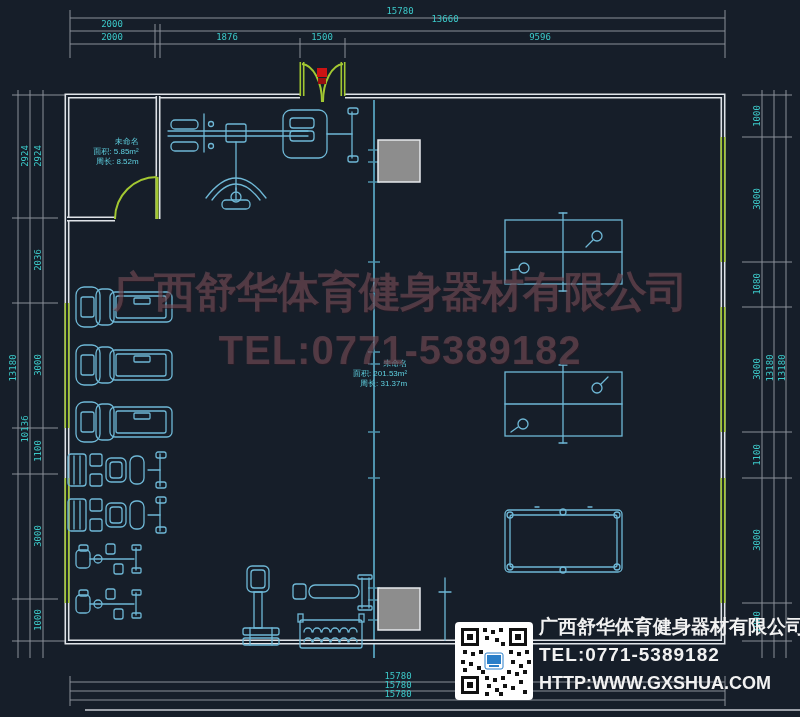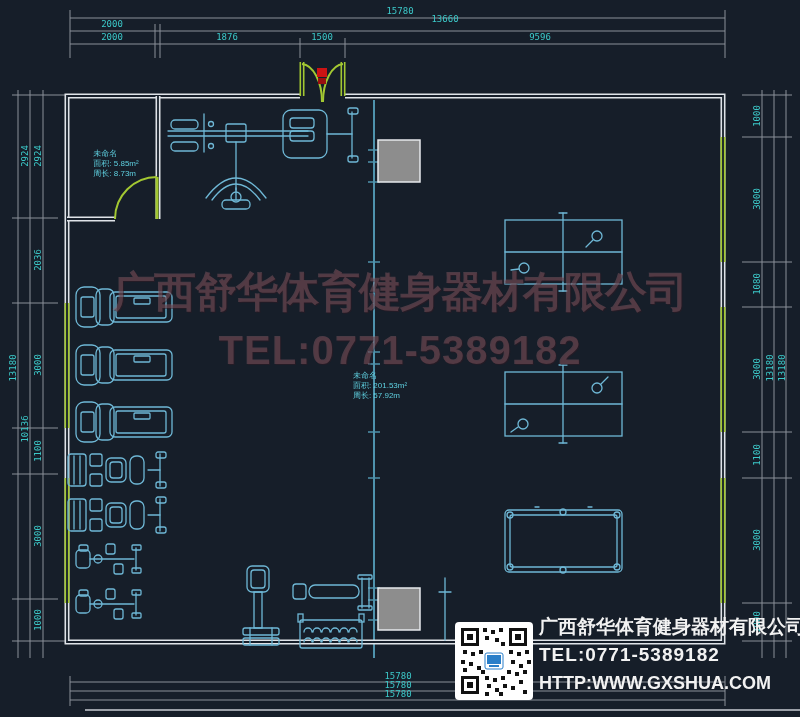--- a/index.html
+++ b/index.html
@@ -3,22 +3,22 @@
 <meta charset="utf-8">
 <style>
   html,body{margin:0;padding:0;background:#10171f;}
   .sheet{position:relative;width:800px;height:717px;background:#161e29;overflow:hidden;
          font-family:"Liberation Sans",sans-serif;}
   svg{position:absolute;left:0;top:0;}
   .dimtxt{position:absolute;color:#3cc9c9;font-family:"DejaVu Sans Mono",monospace;
           font-size:9px;white-space:nowrap;pointer-events:none;}
   .hdim{transform:translate(-50%,-100%);}
   .vdim{transform:translate(-50%,-50%) rotate(-90deg);}
-  .roomlabel{position:absolute;transform:translate(-50%,-50%);text-align:left;
-             color:#5ecfdf;font-size:8px;line-height:10px;white-space:nowrap;pointer-events:none;margin-top:12px;}
+  .roomlabel{position:absolute;transform:translate(-50%,-50%);text-align:right;
+             color:#5ecfdf;font-size:8px;line-height:10px;white-space:nowrap;pointer-events:none;}
   .wmark{position:absolute;left:50%;transform:translateX(-50%);white-space:nowrap;
          color:rgba(150,100,110,0.42);font-weight:bold;pointer-events:none;
          text-shadow:1px 1px 0 rgba(50,25,35,0.5);}
   .wm1{top:264px;font-size:42px;letter-spacing:-1px;}
   .wm2{top:328px;font-size:40px;letter-spacing:1px;}
   .wm3{top:382px;font-size:36px;letter-spacing:0px;}
   .infobox{position:absolute;left:539px;top:613px;color:#f2f2f2;font-weight:bold;}
   .info-co{font-size:19px;letter-spacing:0px;line-height:28px;white-space:nowrap;}
   .info-tel{font-size:19px;letter-spacing:1px;line-height:28px;white-space:nowrap;}
   .info-url{font-size:18px;letter-spacing:0px;line-height:28px;white-space:nowrap;}
@@ -352,26 +352,26 @@
   <div class="dimtxt vdim" style="left:757px;top:369px">3000</div>
   <div class="dimtxt vdim" style="left:757px;top:455px">1100</div>
   <div class="dimtxt vdim" style="left:757px;top:540px">3000</div>
   <div class="dimtxt vdim" style="left:757px;top:622px">1000</div>
   <div class="dimtxt vdim" style="left:770px;top:368px">13180</div>
   <div class="dimtxt vdim" style="left:782px;top:368px">13180</div>
 
   <div class="roomlabel" style="left:116px;top:152px">
     <div>未命名</div>
     <div>面积: 5.85m²</div>
-    <div>周长: 8.73m</div>
+    <div>周长: 8.52m</div>
   </div>
   <div class="roomlabel" style="left:380px;top:374px">
     <div>未命名</div>
     <div>面积: 201.53m²</div>
-    <div>周长: 57.92m</div>
+    <div>周长: 31.37m</div>
   </div>
 
   <div class="wmark wm1">广西舒华体育健身器材有限公司</div>
   <div class="wmark wm2">TEL:0771-5389182</div>
 
   <div class="infobox">
     <div class="info-co">广西舒华体育健身器材有限公司</div>
     <div class="info-tel">TEL:0771-5389182</div>
     <div class="info-url">HTTP:WWW.GXSHUA.COM</div>
   </div>

